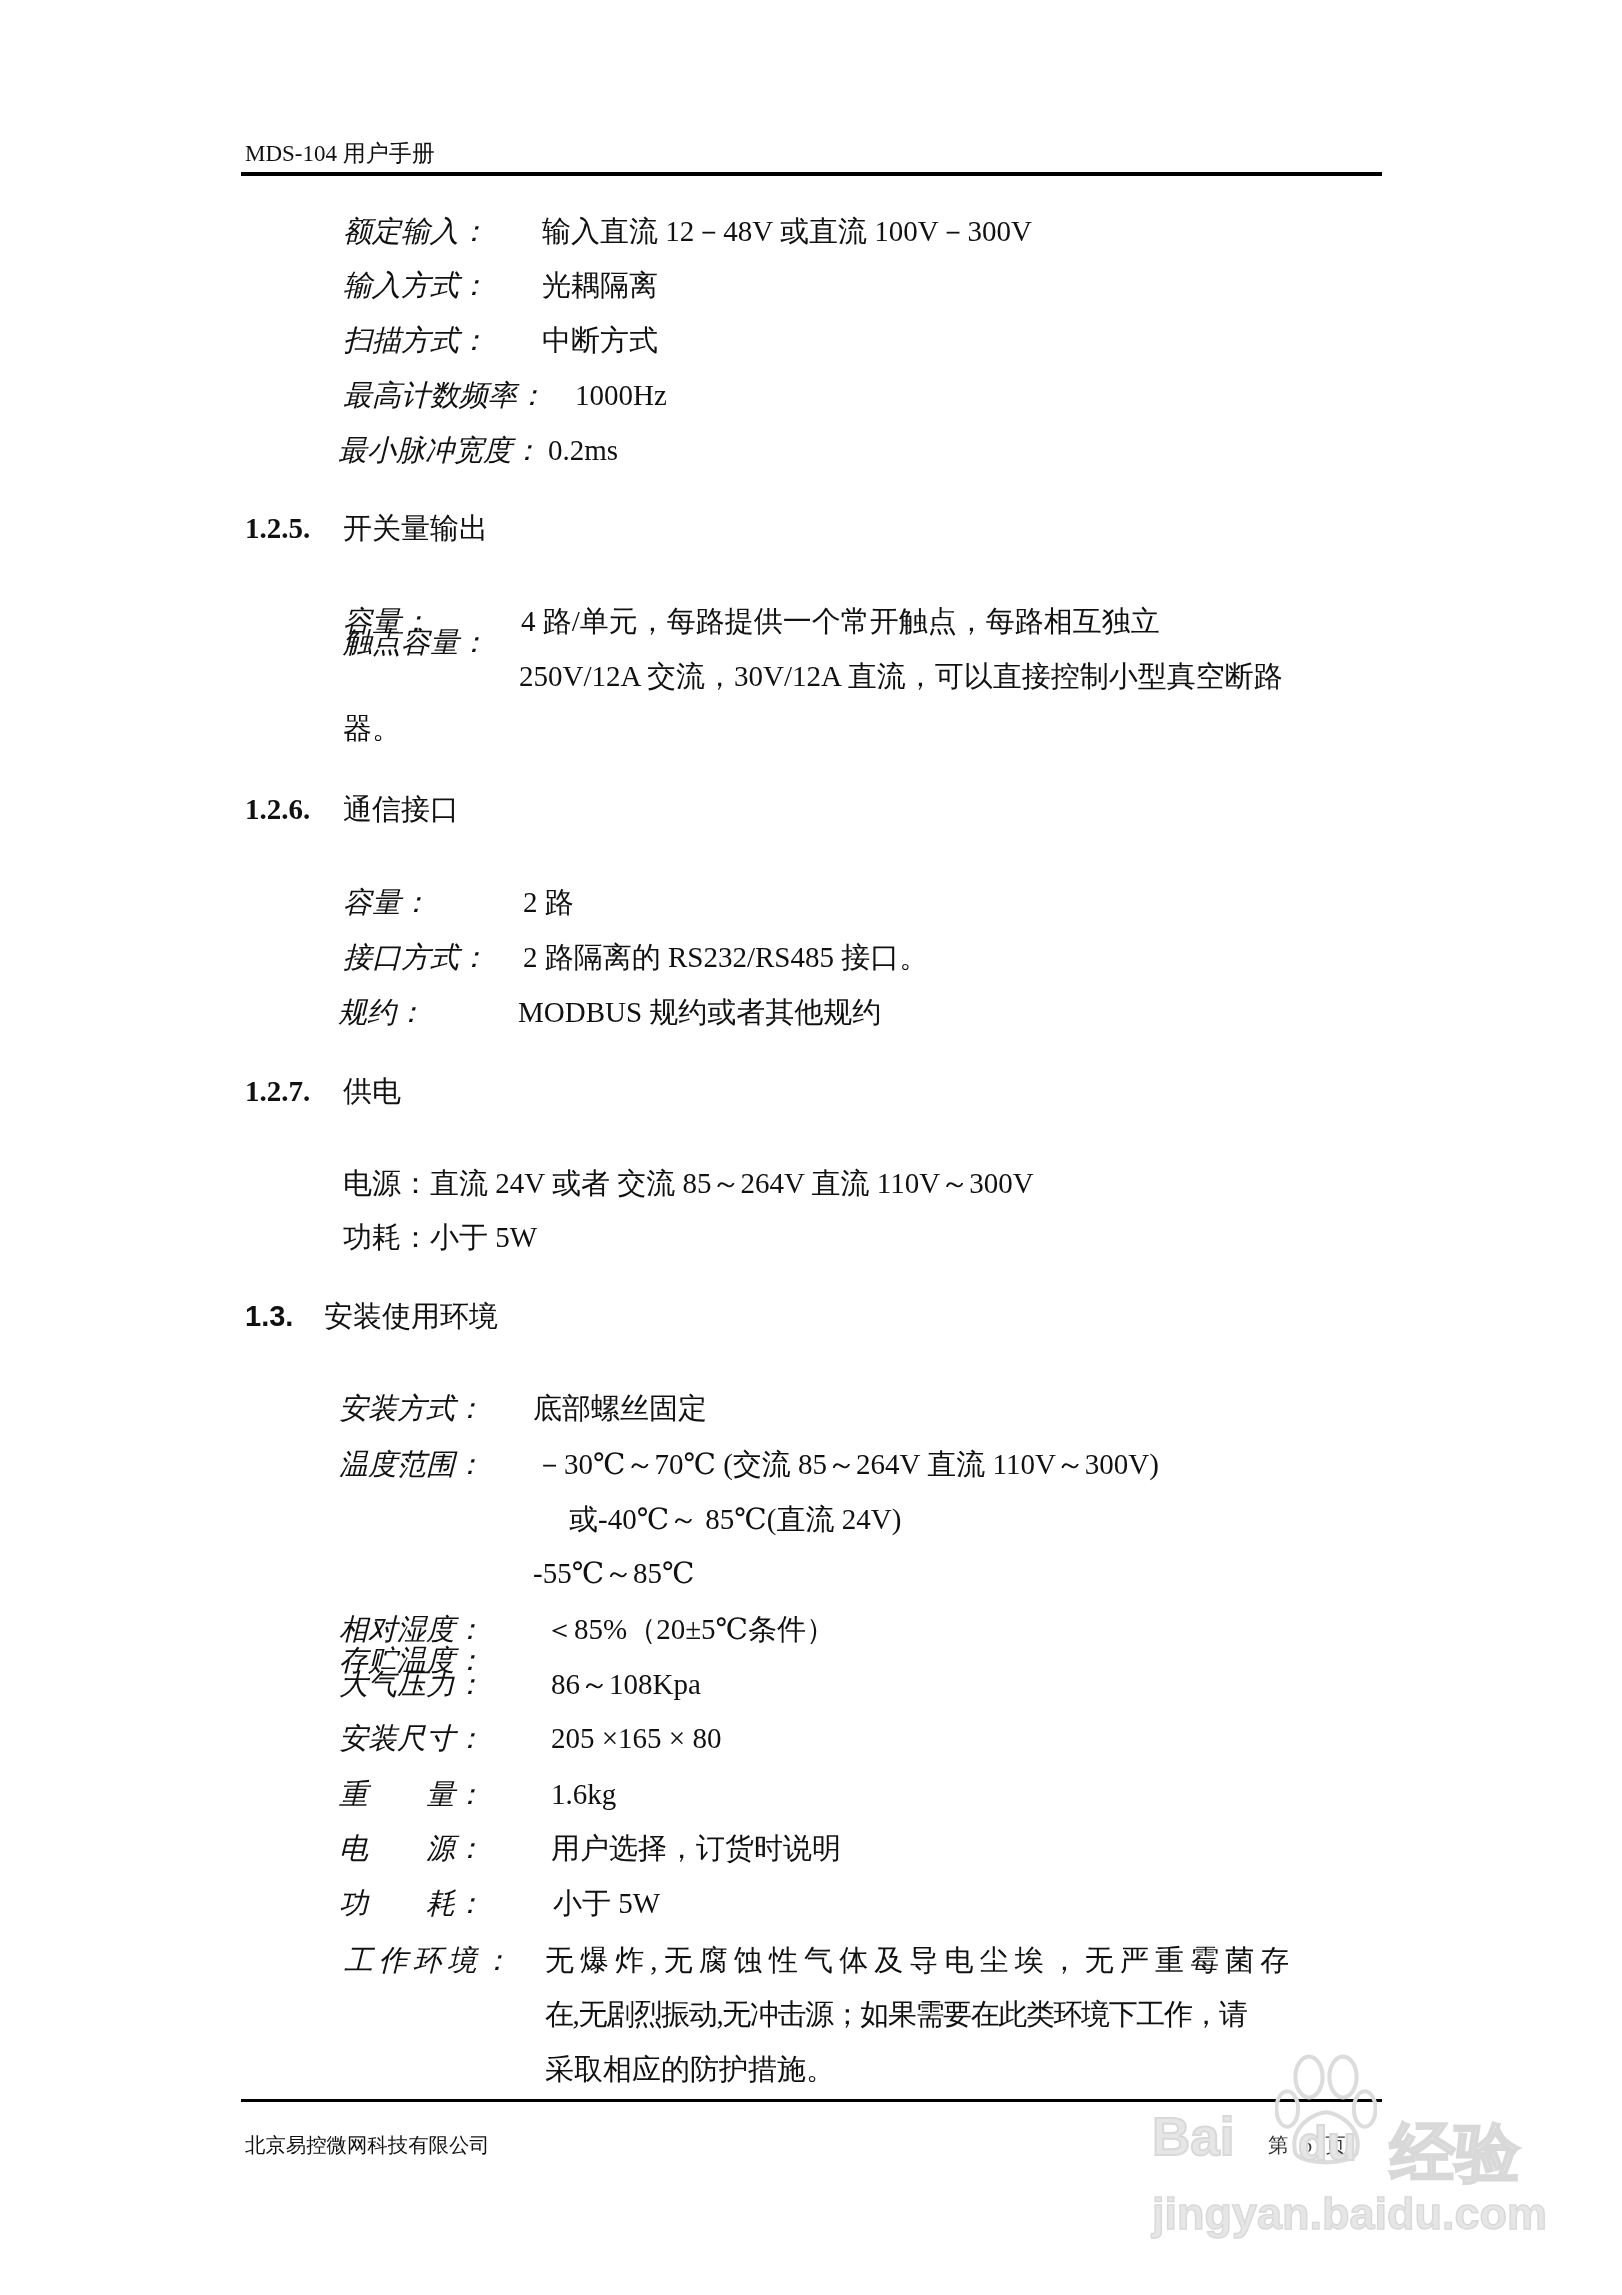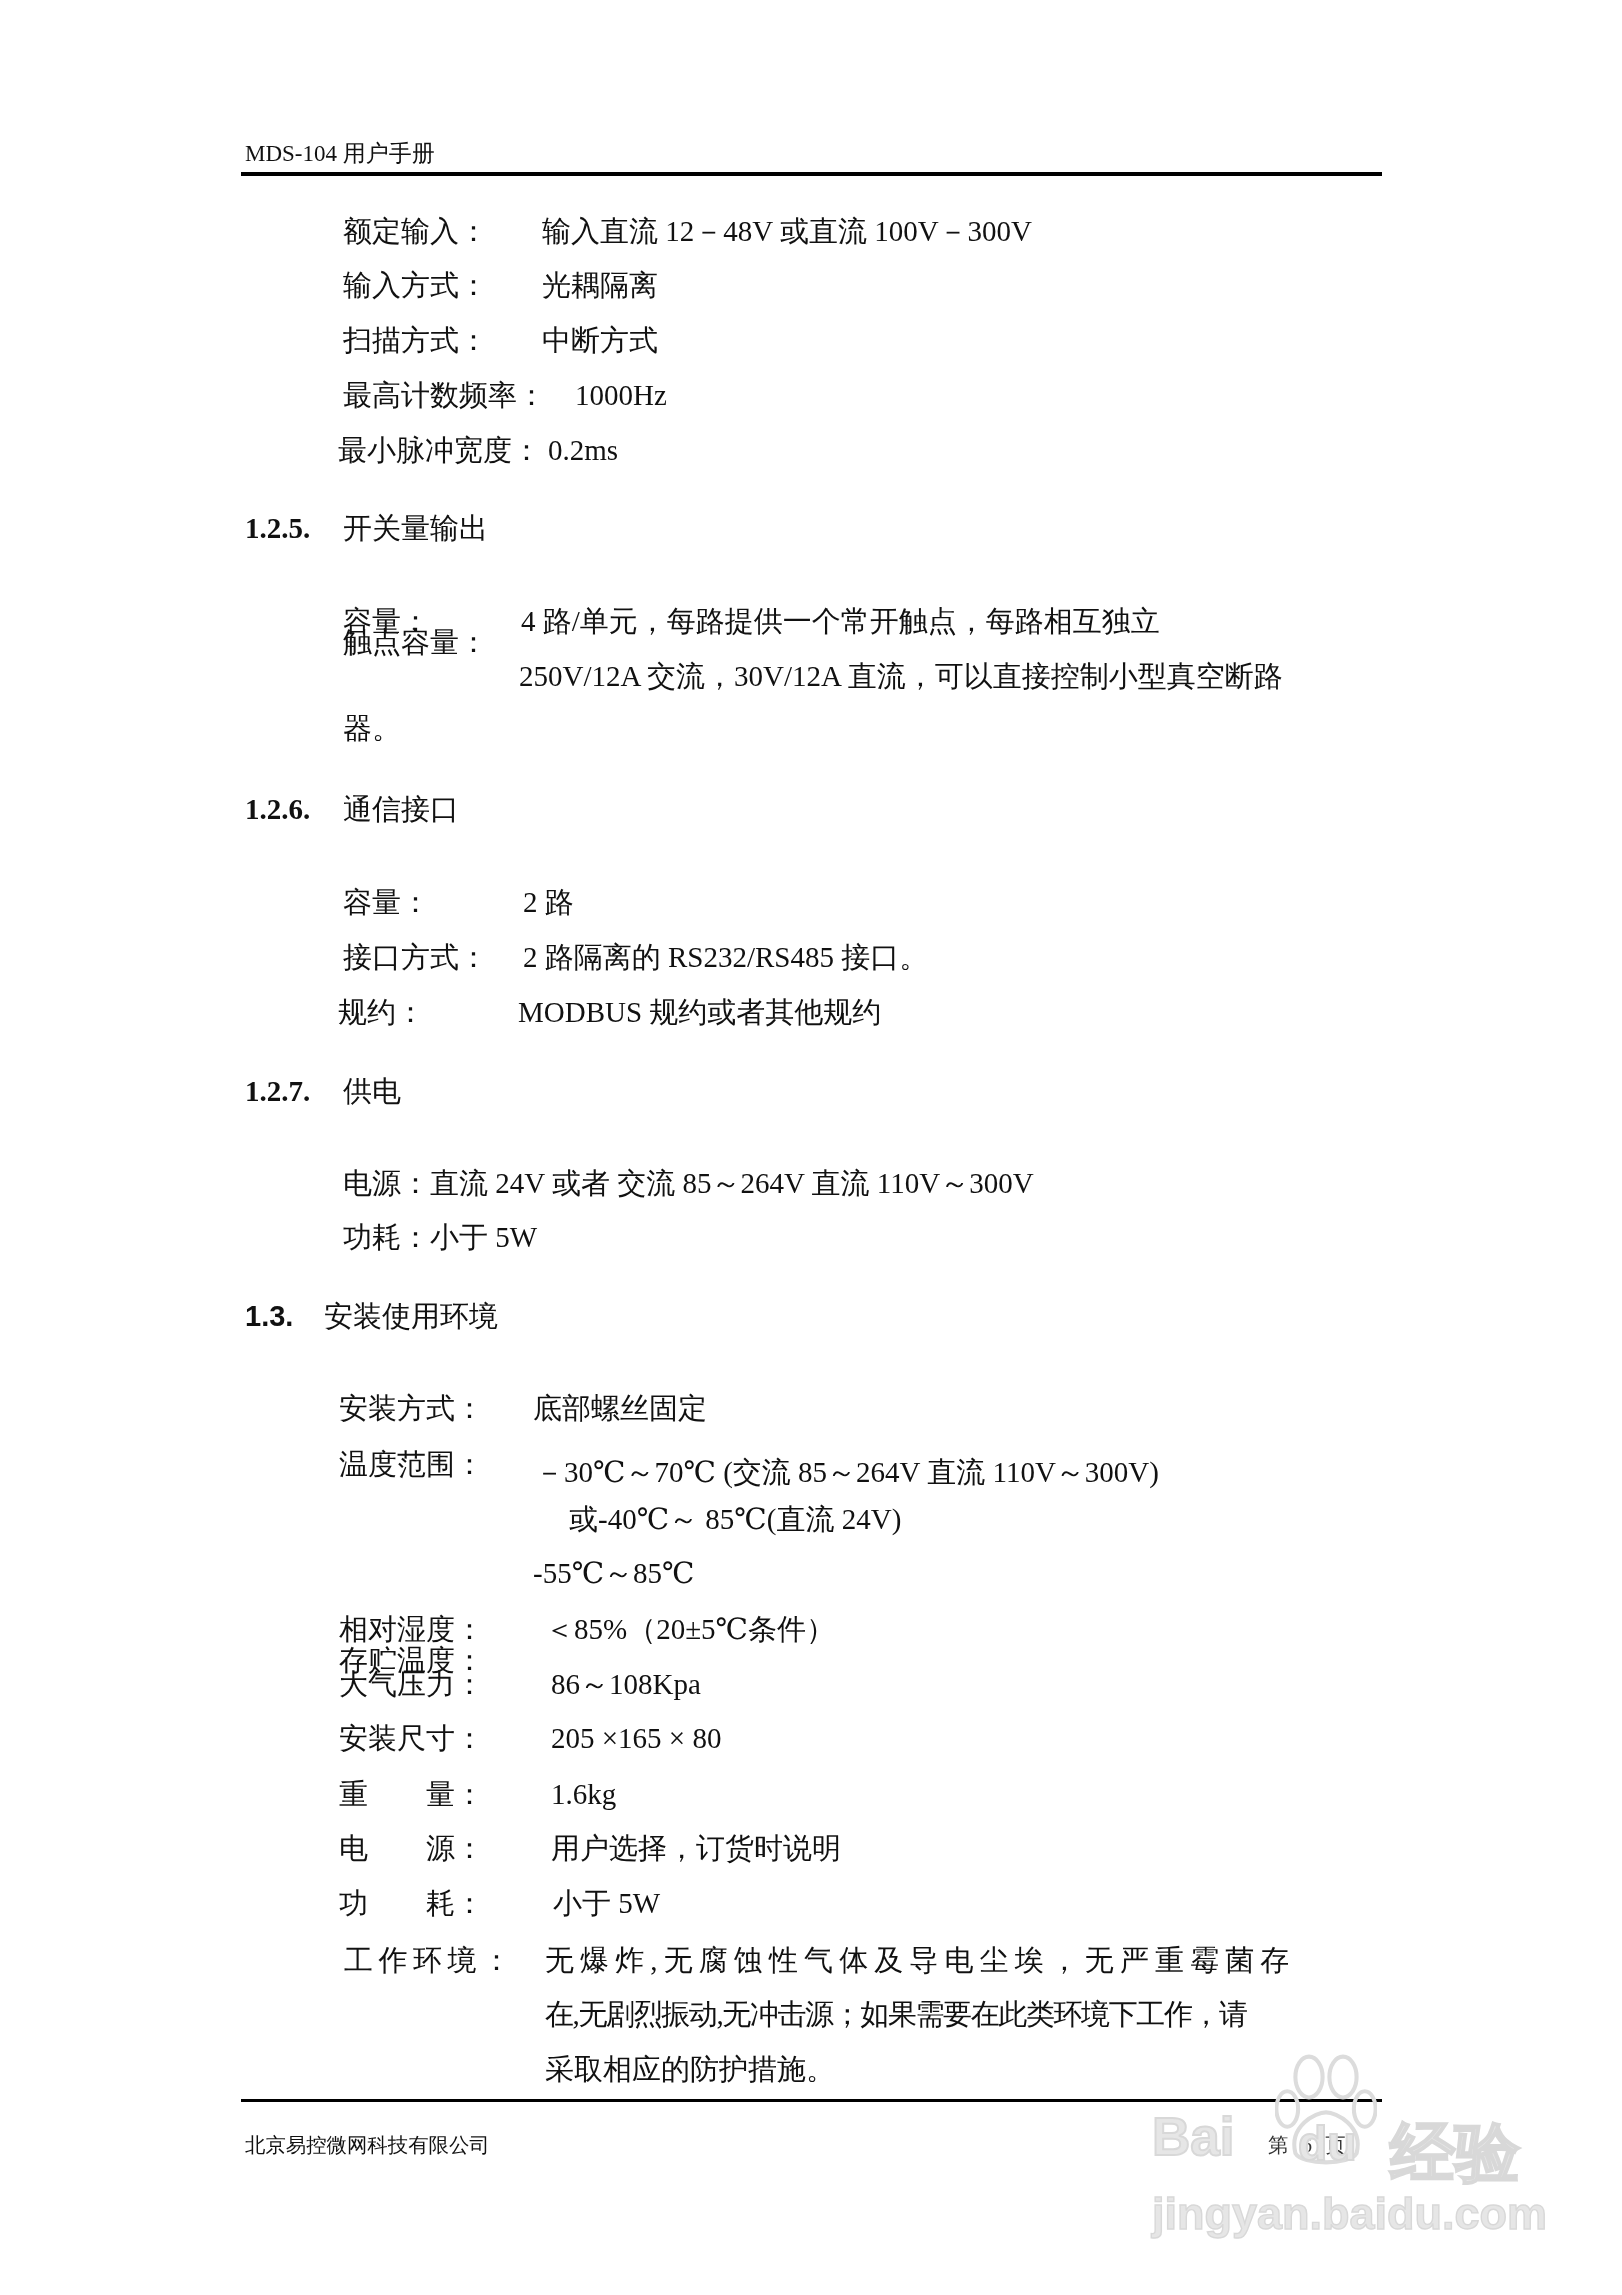--- a/index.html
+++ b/index.html
@@ -5,21 +5,21 @@
   html, body { margin: 0; padding: 0; background: #ffffff; }
   body { width: 1622px; height: 2295px; position: relative; overflow: hidden;
          font-family: "Liberation Serif", "DejaVu Serif", serif; color: #111111; }
   .abs { position: absolute; white-space: nowrap; line-height: 1; }
   .hdr { font-size: 23px; }
   .rule { position: absolute; background: #000; }
   .line { font-size: 29px; }
   .sec-num { font-weight: bold; font-size: 29px; }
   .sec-num.sans { font-family: "Liberation Sans", "DejaVu Sans", sans-serif; }
   .sec-title { font-size: 29px; }
-  .lbl { font-size: 29px; }
+  .lbl { font-size: 29px; font-style: italic; }
   .val { font-size: 29px; }
   .footer { font-size: 20.4px; }
   .pageno { font-size: 20.4px; color: #333; letter-spacing: 4.1px; }
   .wm { position: absolute; color: #e6e6e6; font-family: "Liberation Sans", "DejaVu Sans", sans-serif;
         font-weight: bold; -webkit-text-stroke: 2px #d8d8d8; pointer-events: none; }
   .wm-paw { position: absolute; pointer-events: none; }
 </style>
 </head>
 <body>
 
@@ -78,21 +78,21 @@
 </div>
 
 <div>
   <div class="abs sec-num sans" style="left:245px; top:1302px;">1.3.</div>
   <div class="abs sec-title" style="left:324px; top:1302px;text-align:center;">安装使用环境</div>
 
   <div class="abs lbl" style="left:339px; top:1394px;">安装方式：</div>
   <div class="abs val" style="left:533px; top:1394px;">底部螺丝固定</div>
 
   <div class="abs lbl" style="left:339px; top:1450px;">温度范围：</div>
-  <div class="abs val" style="left:535px; top:1450px;margin-top:8px;">－30℃～70℃  (交流 85～264V  直流  110V～300V)</div>
+  <div class="abs val" style="left:535px; top:1450px;">－30℃～70℃  (交流 85～264V  直流  110V～300V)</div>
   <div class="abs val" style="left:569px; top:1505px;">或-40℃～  85℃(直流 24V)</div>
 
   <div class="abs lbl" style="left:339px; top:1646px;">存贮温度：</div>
   <div class="abs val" style="left:533px; top:1559px;">-55℃～85℃</div>
 
   <div class="abs lbl" style="left:339px; top:1615px;">相对湿度：</div>
   <div class="abs val" style="left:545px; top:1615px;">＜85%（20±5℃条件）</div>
 
   <div class="abs lbl" style="left:339px; top:1670px;">大气压力：</div>
   <div class="abs val" style="left:551px; top:1670px;">86～108Kpa</div>

